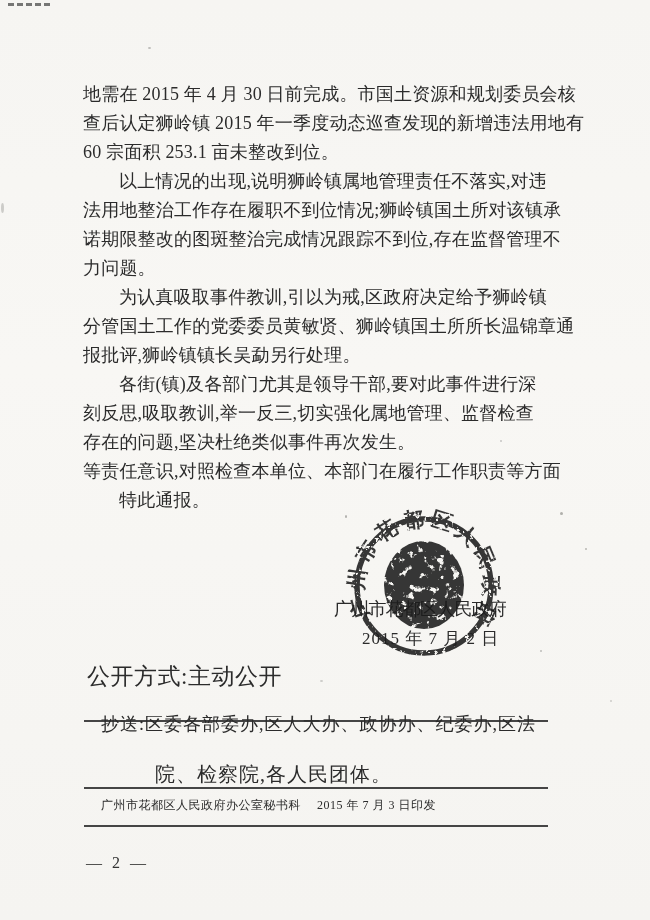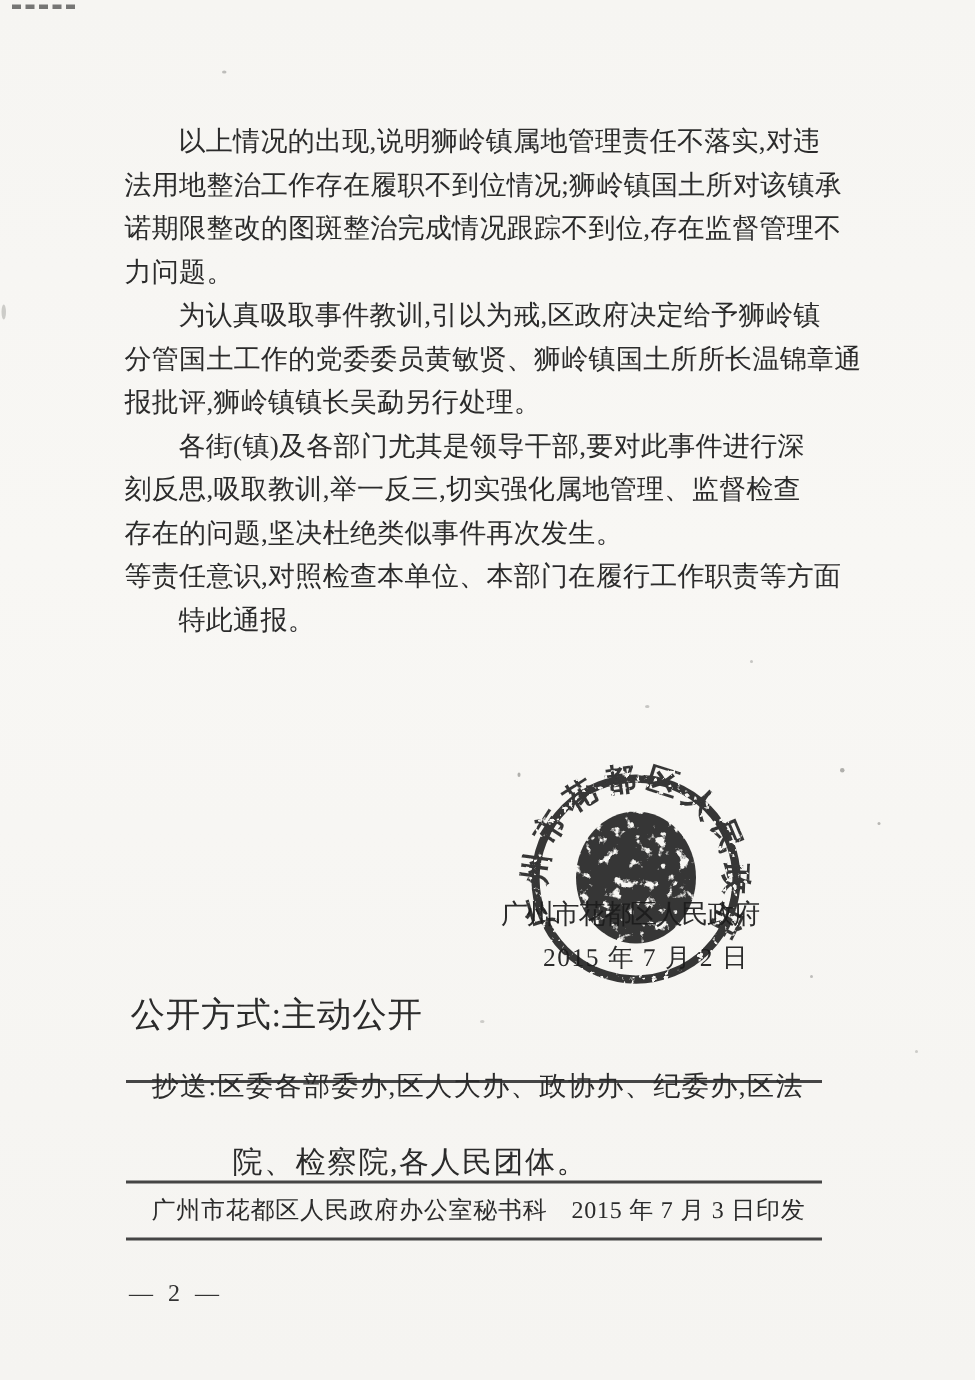--- a/index.html
+++ b/index.html
@@ -24,21 +24,21 @@
   .seal{position:absolute;left:338px;top:500px;width:172px;height:172px;opacity:.88;}
   
   .disclosure{position:absolute;left:87px;top:661px;font-size:23px;letter-spacing:0.5px;white-space:nowrap;}
   
   .rule{position:absolute;left:84px;width:464px;height:0;border-top:2px solid #454545;}
   .rule1{top:720px;}
   .rule2{top:787px;}
   .rule3{top:825px;}
   .cc-line1{position:absolute;left:101px;top:712px;font-size:18px;letter-spacing:1px;white-space:nowrap;}
   .cc-line2{position:absolute;left:155px;top:761px;font-size:20px;letter-spacing:1px;white-space:nowrap;}
-  .print-line{position:absolute;left:101px;top:797px;font-size:16px;letter-spacing:0.5px;white-space:nowrap;}
+  .print-line{position:absolute;left:101px;top:797px;font-size:12px;letter-spacing:0.5px;white-space:nowrap;}
   .print-gap{display:inline-block;width:16px;}
   .page-num{position:absolute;left:86px;top:854px;font-size:16px;letter-spacing:3px;white-space:nowrap;color:#333;}
   
   .corner-artifact{position:absolute;left:8px;top:3px;width:42px;height:0;border-top:3px dashed #4c4c4c;opacity:.75;}
   .speck{position:absolute;background:#6a6a66;border-radius:50%;}
   .sp1{left:148px;top:47px;width:3px;height:2px;opacity:.4;}
   .sp2{left:1px;top:203px;width:3px;height:10px;opacity:.3;}
   .sp3{left:560px;top:512px;width:3px;height:3px;opacity:.5;}
   .sp4{left:585px;top:548px;width:2px;height:2px;opacity:.45;}
   .sp5{left:345px;top:515px;width:2px;height:3px;opacity:.5;}
@@ -59,20 +59,25 @@
   <div class="speck sp3"></div>
   <div class="speck sp4"></div>
   <div class="speck sp5"></div>
   <div class="speck sp6"></div>
   <div class="speck sp7"></div>
   <div class="speck sp8"></div>
   <div class="speck sp9"></div>
   <div class="speck sp10"></div>
 
   <div class="body-block">
+    <div>
+      <div class="tline">地需在 2015 年 4 月 30 日前完成。市国土资源和规划委员会核</div>
+      <div class="tline">查后认定狮岭镇 2015 年一季度动态巡查发现的新增违法用地有</div>
+      <div class="tline">60 宗面积 253.1 亩未整改到位。</div>
+    </div>
     <div>
       <div class="tline indent">以上情况的出现,说明狮岭镇属地管理责任不落实,对违</div>
       <div class="tline">法用地整治工作存在履职不到位情况;狮岭镇国土所对该镇承</div>
       <div class="tline">诺期限整改的图斑整治完成情况跟踪不到位,存在监督管理不</div>
       <div class="tline">力问题。</div>
     </div>
     <div>
       <div class="tline indent">为认真吸取事件教训,引以为戒,区政府决定给予狮岭镇</div>
       <div class="tline">分管国土工作的党委委员黄敏贤、狮岭镇国土所所长温锦章通</div>
       <div class="tline">报批评,狮岭镇镇长吴勐另行处理。</div>

